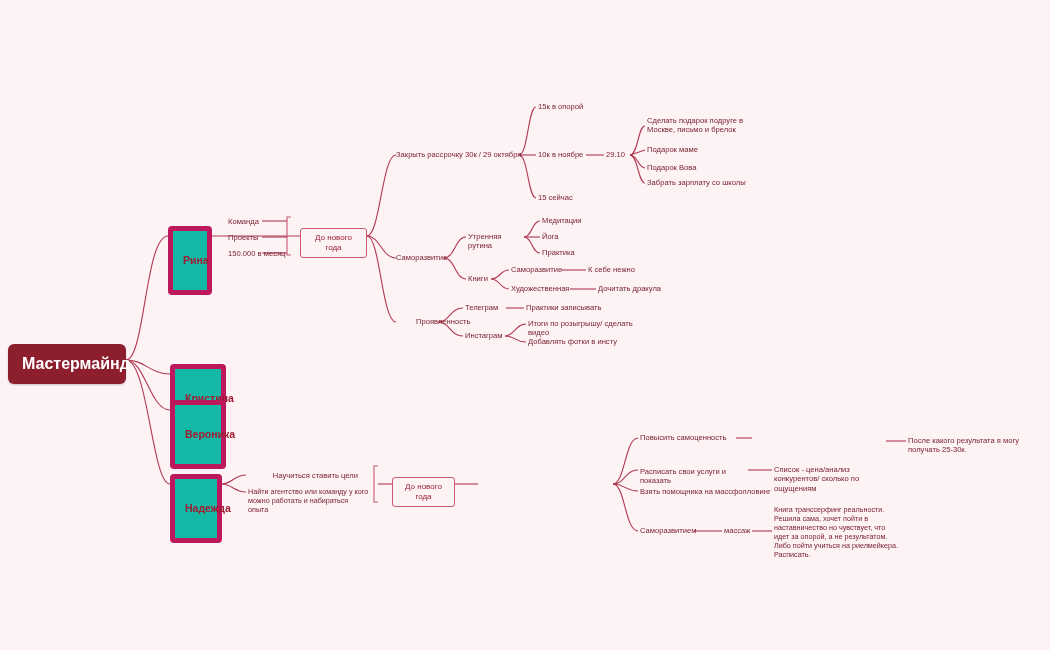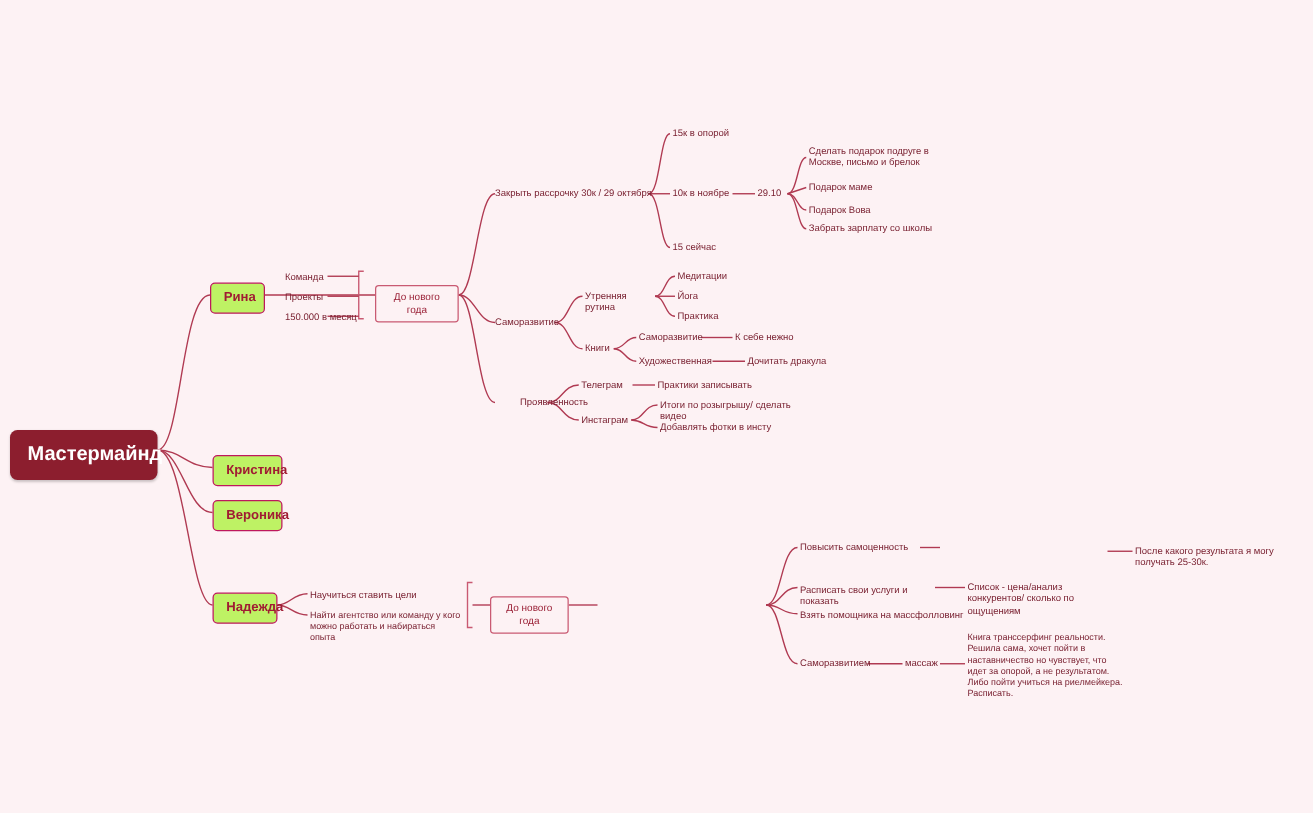--- a/index.html
+++ b/index.html
@@ -39,27 +39,27 @@
     color: #ffffff;
     border-radius: 6px;
     font-size: 16px;
     font-weight: bold;
     padding: 10px 14px;
     text-align: left;
     box-shadow: 0 1px 2px rgba(0,0,0,0.2);
   }
   
   .n-person {
-    background: #bef264;
+    background: #14b8a6;
     color: #a01c33;
-    border: 1px solid #be185d;
+    border: 5px solid #be185d;
     border-radius: 4px;
     font-size: 10.5px;
     font-weight: bold;
-    padding: 5px 10px;
+    padding: 23px 10px;
     text-align: center;
   }
   
   .n-box {
     background: #fdf2f4;
     color: #9a2036;
     border: 1px solid #c95a72;
     border-radius: 3px;
     font-size: 8px;
     padding: 4px 7px;
@@ -189,21 +189,21 @@
   <div class="node n-text" style="left:511px; top:283px; width:64px;">Художественная</div>
   <div class="node n-text" style="left:598px; top:283px; width:84px;">Дочитать дракула</div>
 
   <div class="node n-text" style="left:465px; top:302px; width:42px;">Телеграм</div>
   <div class="node n-text" style="left:465px; top:330px; width:44px;">Инстаграм</div>
 
   <div class="node n-text" style="left:526px; top:302px; width:82px;">Практики записывать</div>
   <div class="node n-text" style="left:528px; top:318px; width:120px;">Итоги по розыгрышу/ сделать видео</div>
   <div class="node n-text" style="left:528px; top:336px; width:110px;">Добавлять фотки в инсту</div>
 
-  <div class="node n-text" style="left:248px; top:470px; width:110px;">Научиться ставить цели</div>
+  <div class="node n-text" style="left:248px; top:470px; width:110px;text-align:right;">Научиться ставить цели</div>
   <div class="node n-text small" style="left:248px; top:486px; width:122px;">Найти агентство или команду у кого можно работать и набираться опыта</div>
 
   <div class="node n-box" style="left:392px; top:477px; width:63px;">До нового года</div>
 
 
   <div class="node n-text" style="left:640px; top:432px; width:96px;">Повысить самоценность</div>
   <div class="node n-text" style="left:908px; top:435px; width:136px;">После какого результата я могу получать 25-30к.</div>
 
   <div class="node n-text" style="left:640px; top:466px; width:108px;">Расписать свои услуги и показать</div>
   <div class="node n-text" style="left:774px; top:464px; width:118px;">Список - цена/анализ конкурентов/ сколько по ощущениям</div>

